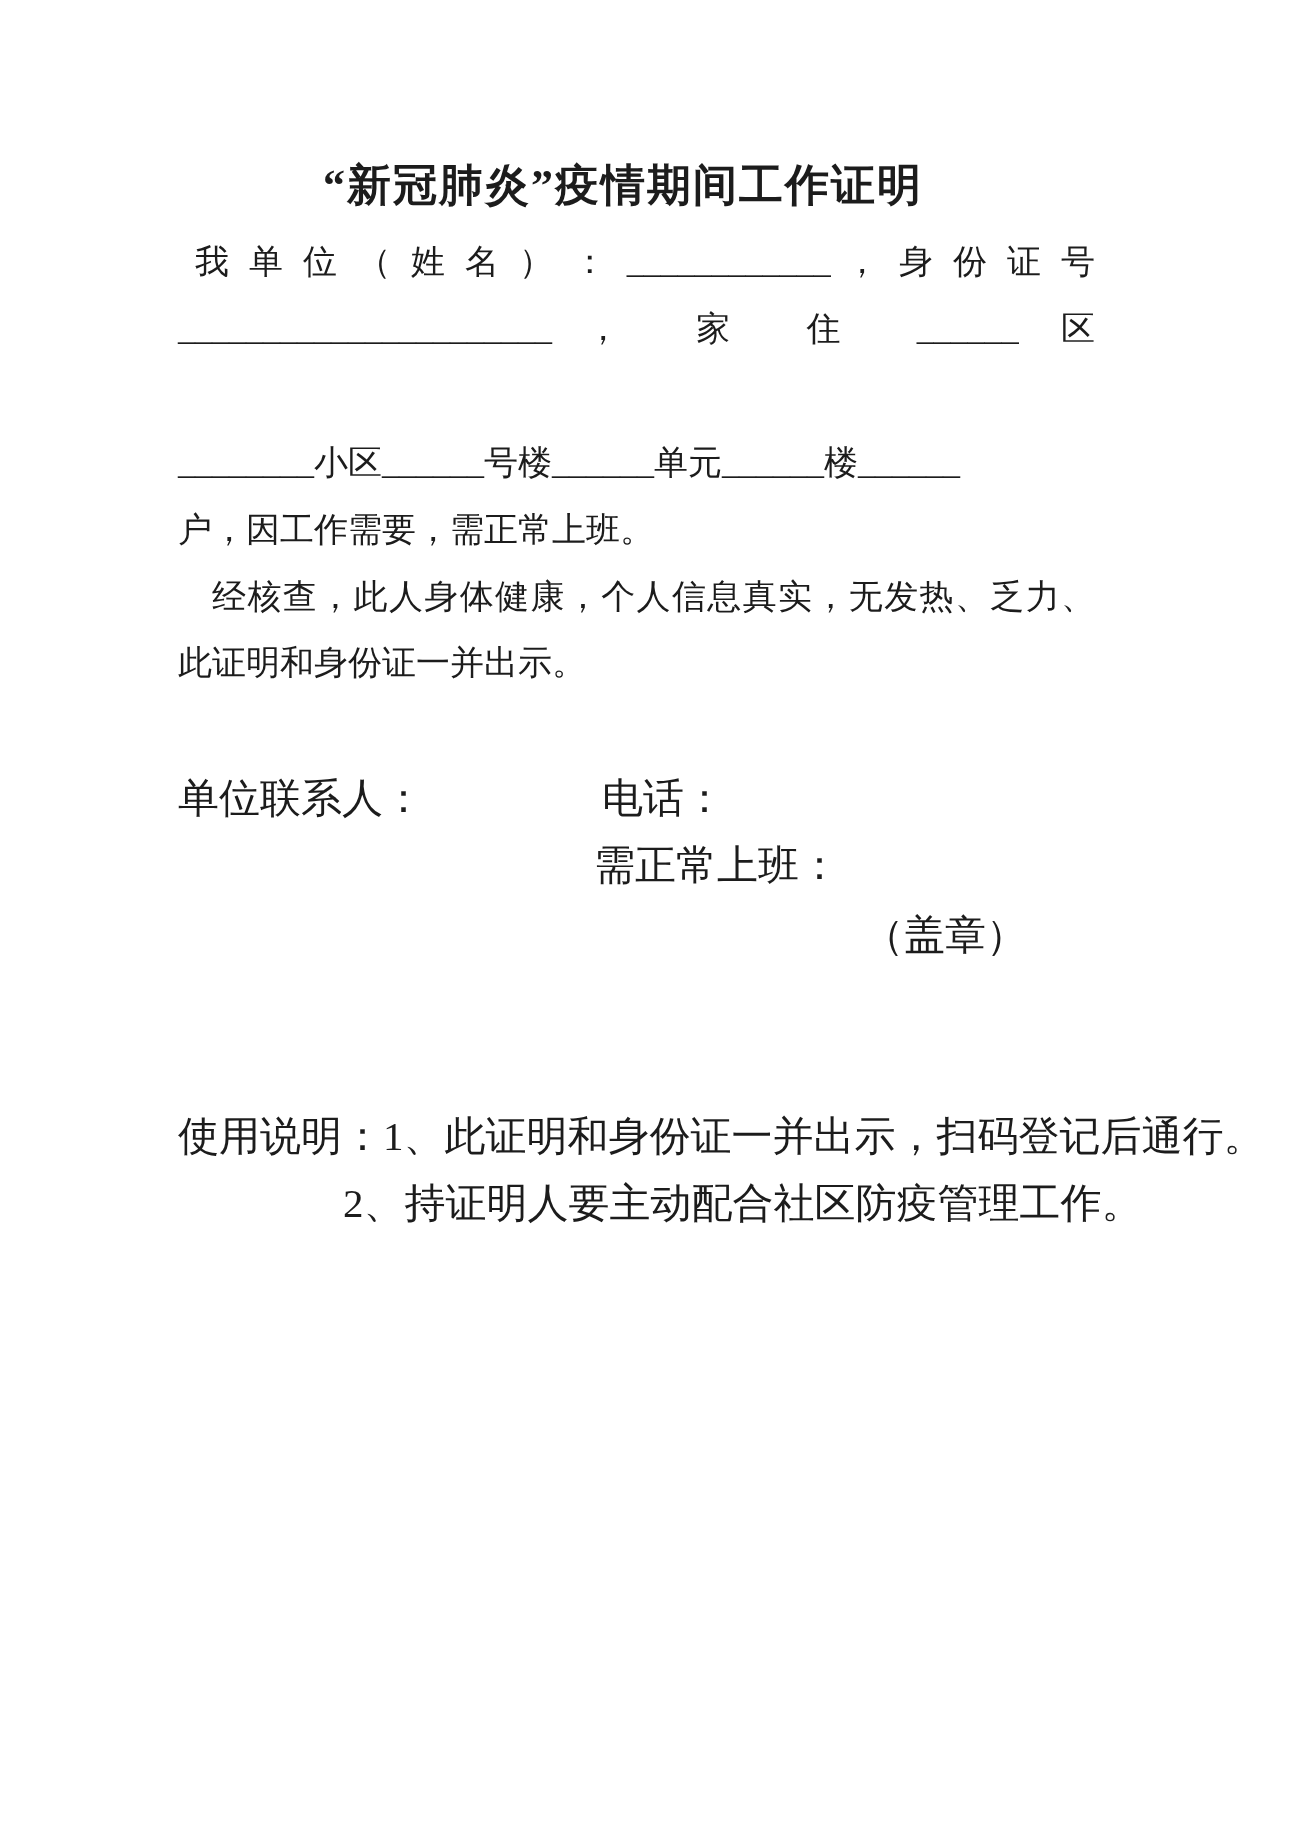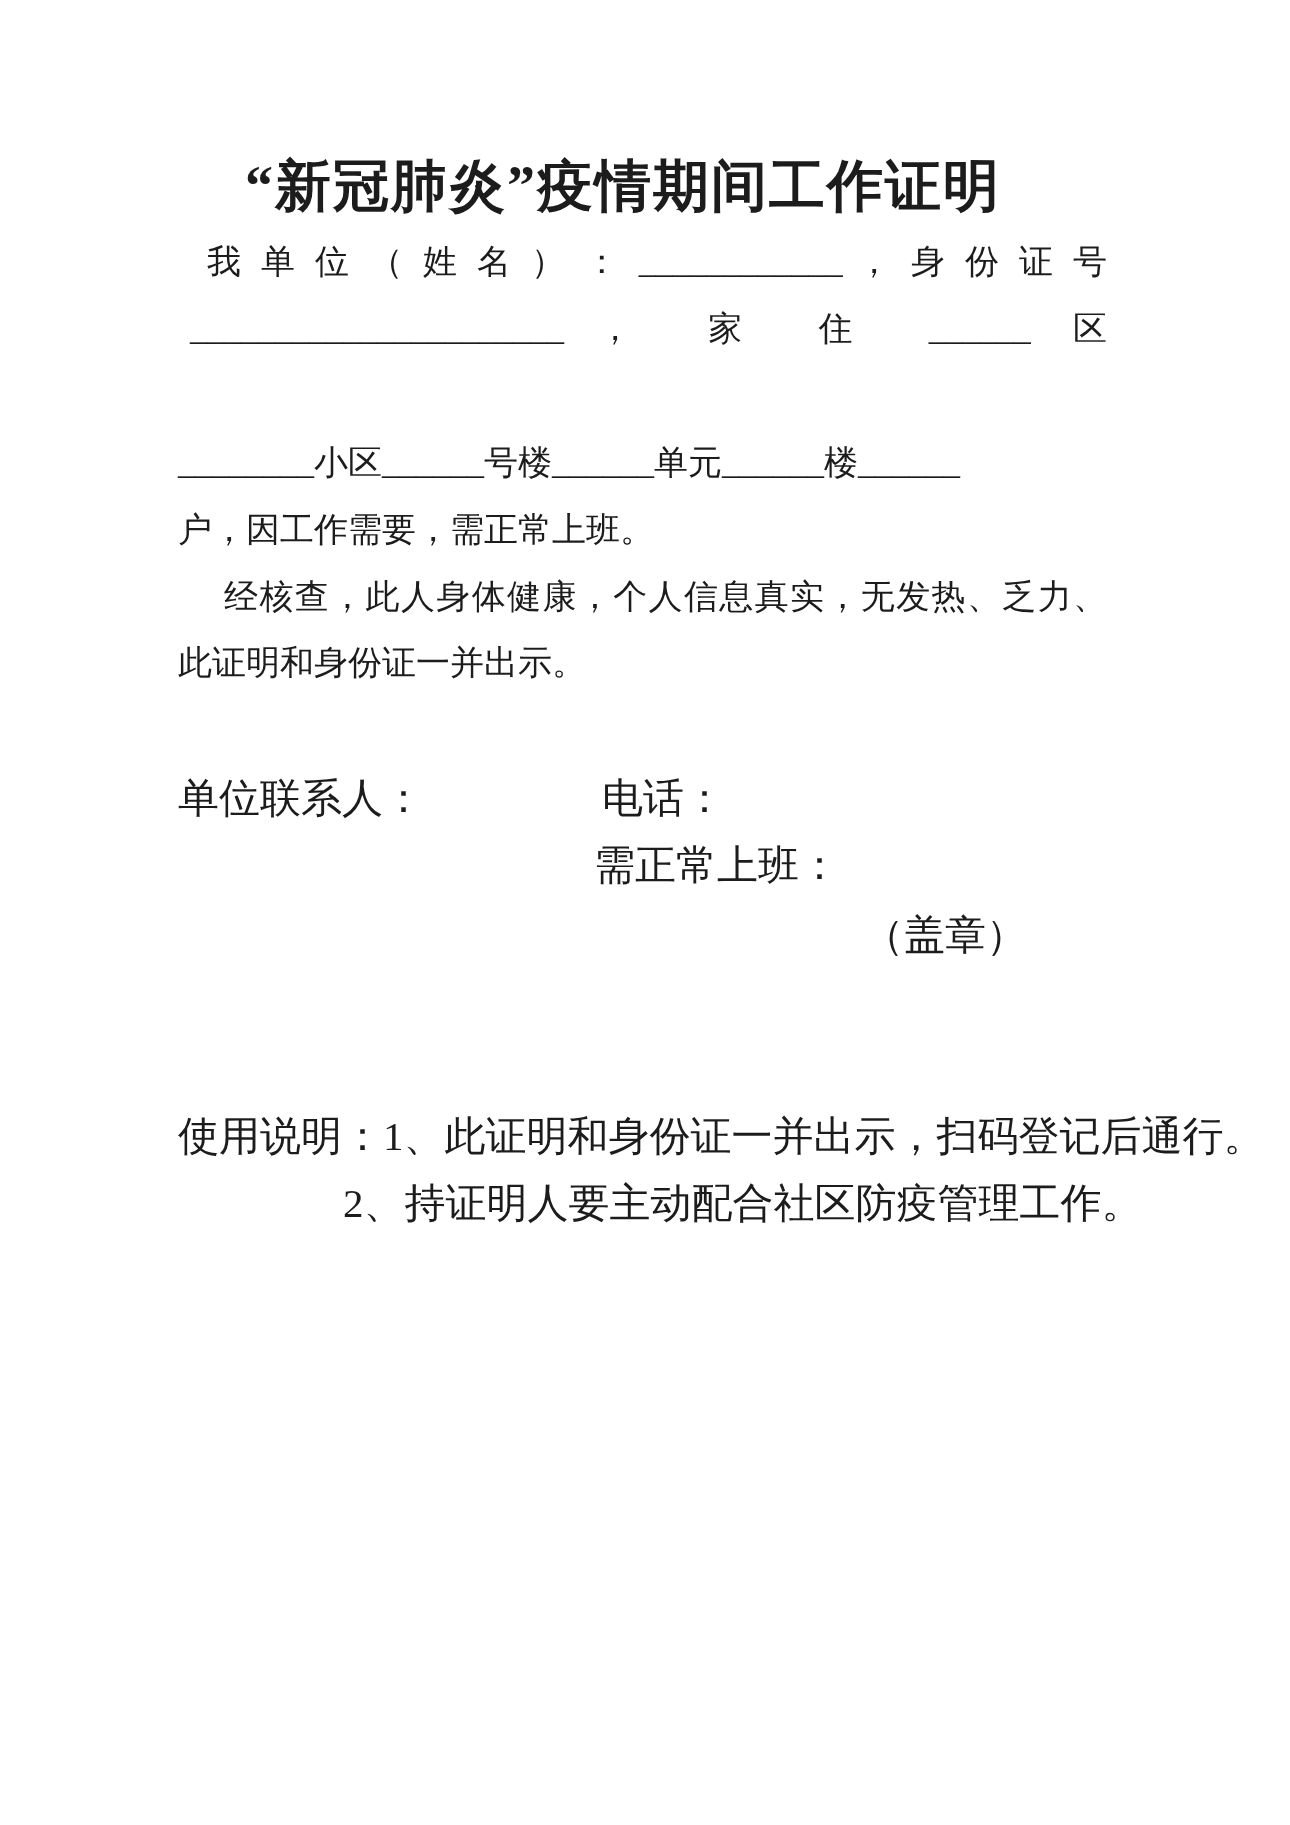--- a/index.html
+++ b/index.html
@@ -15,39 +15,38 @@
     font-family: "Liberation Serif", "DejaVu Serif", serif;
     color: #1c1c1c;
     overflow: hidden;
   }
   .doc-title {
     position: absolute;
     top: 158px;
     left: 0;
     width: 1246px;
     text-align: center;
-    font-size: 56px;
+    font-size: 44px;
     line-height: 56px;
     font-weight: 700;
     letter-spacing: 2px;
     white-space: nowrap;
   }
   .line {
     position: absolute;
     left: 178px;
     width: 917px;
     font-size: 34px;
     line-height: 40px;
     white-space: nowrap;
   }
   .line.justify {
     white-space: normal;
     text-align: justify;
     text-align-last: justify;
-    margin-left: 12px;
   }
   .indent-small { text-indent: 17px; }
   .indent-para  { text-indent: 34px; }
   .floating {
     position: absolute;
     font-size: 41px;
     line-height: 40px;
     white-space: nowrap;
   }
 </style>

